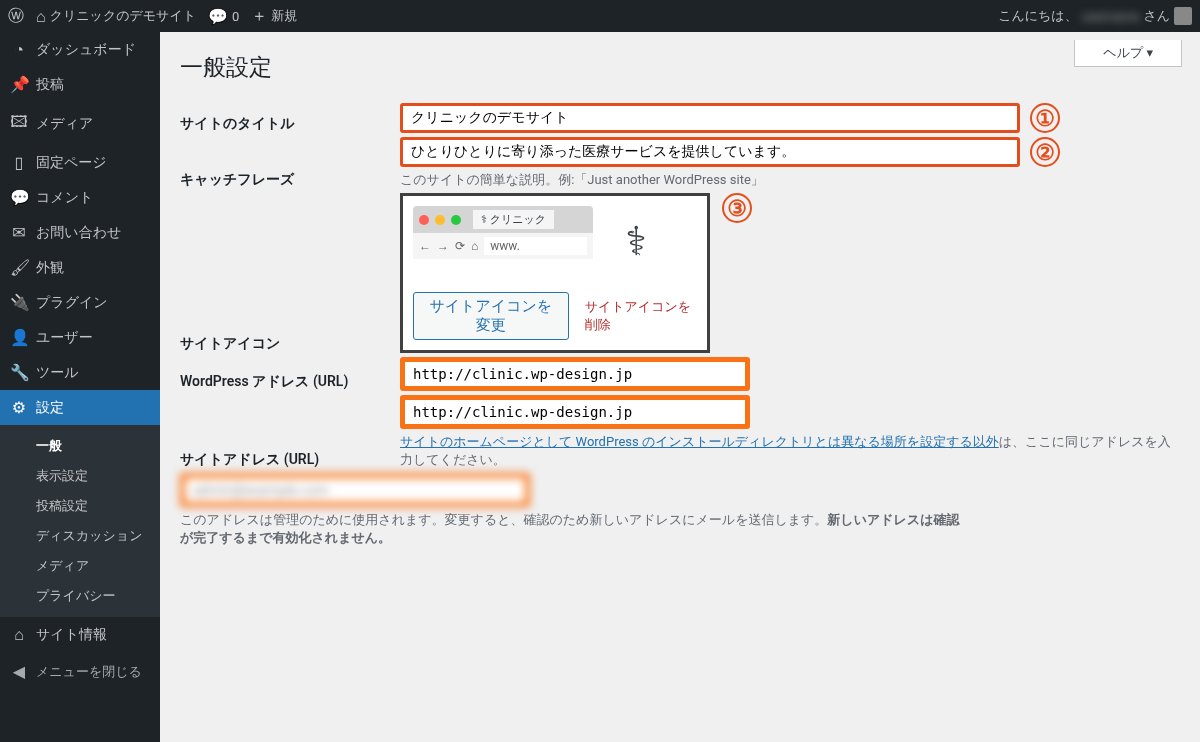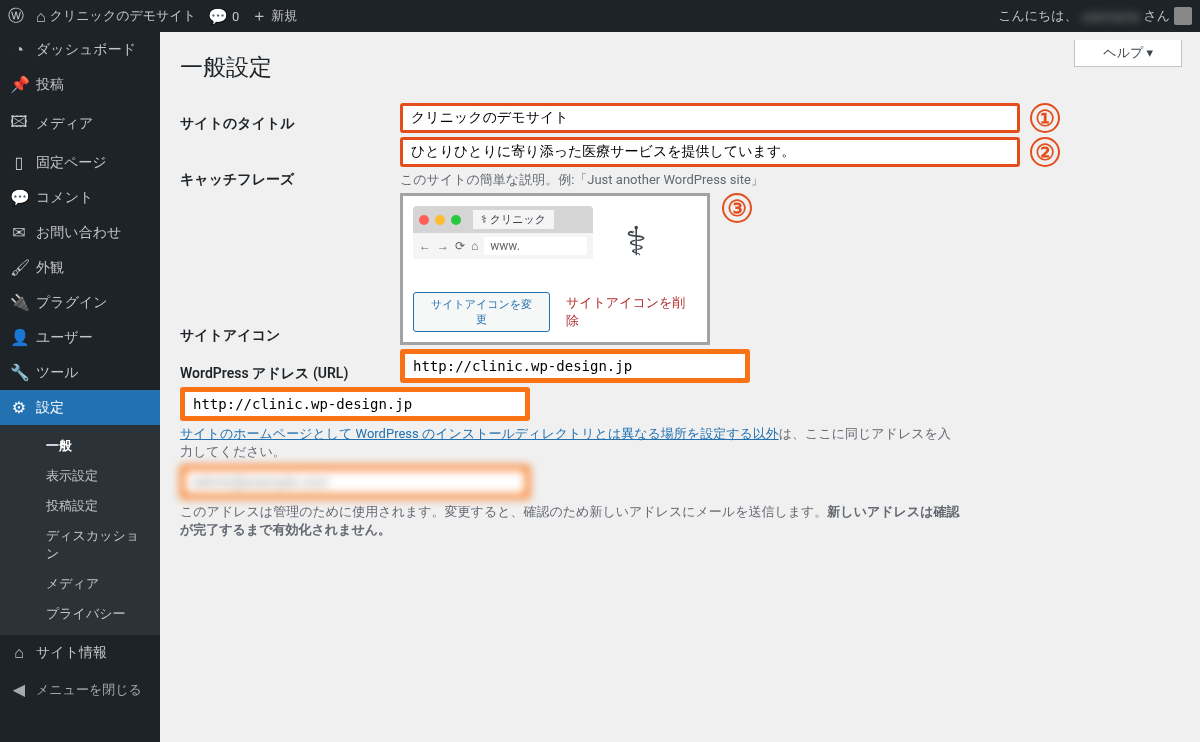--- a/index.html
+++ b/index.html
@@ -8,46 +8,46 @@
 .adminbar-left, .adminbar-right { display: flex; align-items: center; gap: 12px; }
 .adminbar a { color: #c3c4c7; text-decoration: none; display: flex; align-items: center; gap: 4px; cursor: pointer; }
 .adminbar .icon { font-size: 16px; }
 .wrap { display: flex; }
 .sidebar { width: 160px; background: #1d2327; min-height: 710px; color: #c3c4c7; }
 .menu-item { display: flex; align-items: center; gap: 8px; padding: 8px 10px; cursor: pointer; font-size: 14px; }
 .menu-item.active { background: #2271b1; color: #fff; position: relative; }
 .menu-item.active::after { content: ""; position: absolute; right: -8px; top: 50%; transform: translateY(-50%); border: 8px solid transparent; border-right-color: #f0f0f1; }
 .menu-icon { width: 18px; text-align: center; font-size: 16px; }
 .submenu { background: #2c3338; padding: 6px 0; }
-.submenu-item { padding: 6px 12px 6px 46px; cursor: pointer; color: #c3c4c7; font-size: 13px; }
+.submenu-item { padding: 6px 12px 6px 36px; cursor: pointer; color: #c3c4c7; font-size: 13px; }
 .submenu-item.current { color: #fff; font-weight: 600; }
 .collapse { display: flex; align-items: center; gap: 8px; padding: 10px; color: #a7aaad; cursor: pointer; font-size: 13px; }
 .content { flex: 1; padding: 12px 20px; position: relative; }
 .help-tab { position: absolute; right: 18px; top: 8px; background: #fff; border: 1px solid #c3c4c7; border-top: none; padding: 4px 28px; font-size: 13px; cursor: pointer; }
 h1.title { font-size: 23px; font-weight: 400; margin: 8px 0 20px; color: #1d2327; }
 .form-row { display: flex; margin-bottom: 4px; align-items: flex-end; }
 .form-label { width: 220px; padding-top: 6px; font-weight: 600; font-size: 14px; color: #1d2327; }
 .form-field { flex: 1; position: relative; }
 .input { width: 620px; padding: 4px 8px; border: 5px solid #f97316; border-radius: 3px; font-size: 14px; background: #fff; }
 .input.hl { border: 3px solid #e44e1c; width: 620px; }
 .desc { font-size: 13px; color: #646970; margin-top: 4px; max-width: 780px; }
 .desc a { color: #2271b1; text-decoration: underline; }
 .marker { position: absolute; right: 120px; top: 0; font-size: 22px; font-weight: 700; color: #e44e1c; border: 2px solid #e44e1c; border-radius: 50%; width: 30px; height: 30px; display: flex; align-items: center; justify-content: center; }
-.icon-box { border: 3px solid #a3a3a3; padding: 10px; width: 310px; background: #fff; }
+.icon-box { border: 3px solid #404040; padding: 10px; width: 310px; background: #fff; }
 .icon-preview { display: flex; align-items: flex-start; gap: 8px; }
 .browser-mock { width: 180px; }
 .mock-tabs { background: #d5d5d5; padding: 4px 6px; border-radius: 4px 4px 0 0; display: flex; align-items: center; gap: 6px; }
 .dot { width: 10px; height: 10px; border-radius: 50%; }
 .dot.r { background: #ff5f57; } .dot.y { background: #febc2e; } .dot.g { background: #28c840; }
 .mock-tab { background: #f5f5f5; padding: 2px 8px; font-size: 11px; margin-left: 6px; }
 .mock-bar { background: #f5f5f5; padding: 4px 6px; display: flex; align-items: center; gap: 6px; font-size: 12px; color: #666; }
 .mock-url { background: #fff; padding: 2px 6px; flex: 1; }
 .fav-big { width: 70px; height: 70px; background: #fff; display: flex; align-items: center; justify-content: center; font-size: 40px; }
 .btn-row { margin-top: 16px; display: flex; gap: 16px; align-items: center; }
-.btn-sec { background: #f6f7f7; border: 1px solid #2271b1; color: #2271b1; padding: 4px 12px; border-radius: 3px; cursor: pointer; font-size: 11px; }
+.btn-sec { background: #f6f7f7; border: 1px solid #2271b1; color: #2271b1; padding: 4px 12px; border-radius: 3px; cursor: pointer; font-size: 15px; }
 .link-del { color: #b32d2e; cursor: pointer; font-size: 13px; }
 .blur { filter: blur(4px); color: #999; }
 .avatar { width: 18px; height: 18px; background: #888; border-radius: 2px; }
 </style>
 </head>
 <body>
 
 <div class="adminbar">
   <div class="adminbar-left">
     <a>
@@ -195,20 +195,21 @@
     </div>
 
     <div class="form-row">
       <div class="form-label">WordPress アドレス (URL)</div>
       <div class="form-field">
         <input class="input" style="width: 350px; font-family: monospace;" value="http://clinic.wp-design.jp">
       </div>
     </div>
 
     <div class="form-row">
+      <div class="form-label">サイトアドレス (URL)</div>
       <div class="form-field">
         <input class="input" style="width: 350px; font-family: monospace;" value="http://clinic.wp-design.jp">
         <div class="desc">
           <a>サイトのホームページとして WordPress のインストールディレクトリとは異なる場所を設定する以外</a><span>は、ここに同じアドレスを入力してください。</span>
         </div>
       </div>
     </div>
 
     <div class="form-row">
       <div class="form-field">

